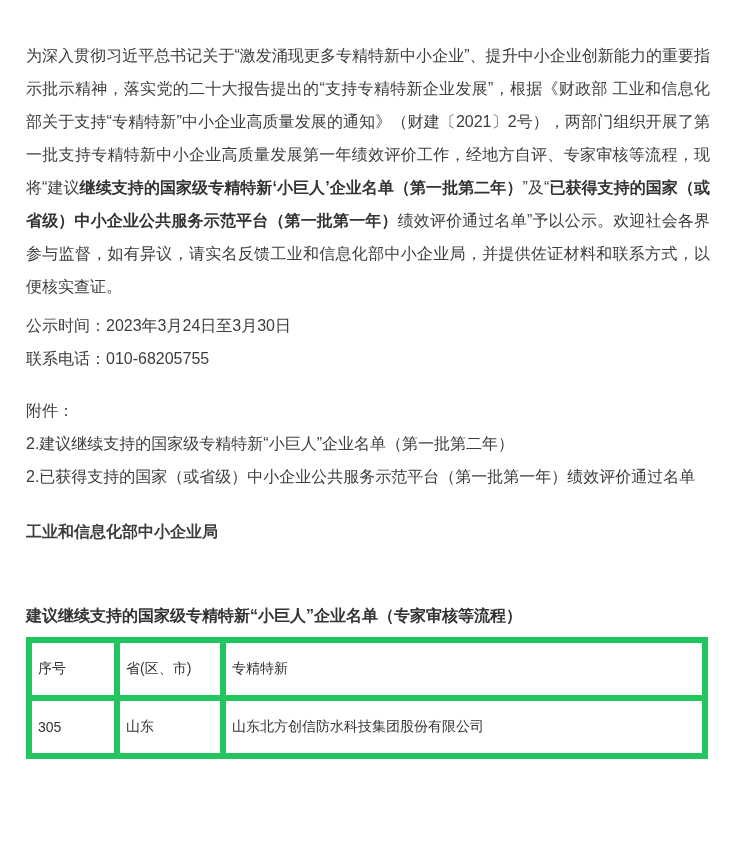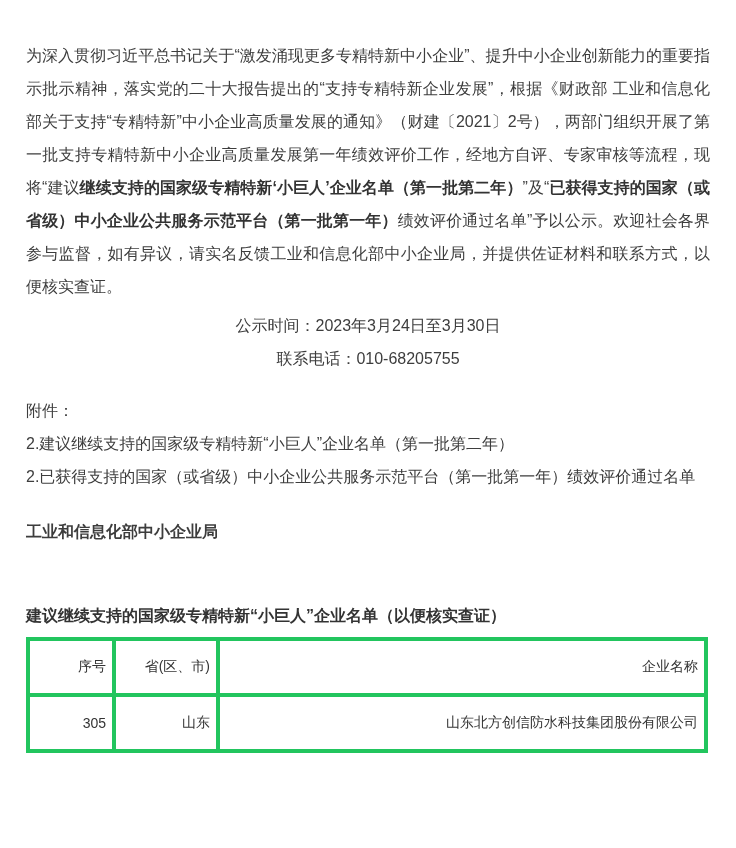--- a/index.html
+++ b/index.html
@@ -26,21 +26,20 @@
     margin: 0;
     text-align: justify;
     text-justify: inter-ideograph;
   }
   .para .bold-seg {
     font-weight: 700;
     color: #333333;
   }
   .contact-block {
     margin-top: 6px;
-    text-align: center;
   }
   .attachments-block {
     margin-top: 19px;
   }
   .attachment-item {
     text-align: justify;
   }
   .signature-block {
     margin-top: 22px;
     text-align: left;
@@ -57,24 +56,24 @@
     width: 682px;
     border-collapse: collapse;
     border: 2px solid #000000;
     font-size: 14px;
     line-height: normal;
     color: #333333;
     table-layout: fixed;
   }
   table.company-table th,
   table.company-table td {
-    border: 4px solid #22c55e;
+    border: 6px solid #22c55e;
     height: 28px;
     padding: 12px 6px;
-    text-align: right;
+    text-align: left;
     font-weight: 400;
     vertical-align: middle;
     white-space: nowrap;
     overflow: hidden;
   }
   .col-no    { width: 70px; }
   .col-prov  { width: 88px; }
 </style>
 </head>
 <body>
@@ -91,28 +90,28 @@
   <div class="attachments-block">
     <div>附件：</div>
     <div class="attachment-item">2.建议继续支持的国家级专精特新“小巨人”企业名单（第一批第二年）</div>
     <div class="attachment-item">2.已获得支持的国家（或省级）中小企业公共服务示范平台（第一批第一年）绩效评价通过名单</div>
   </div>
 
   <div class="signature-block">
     <div>工业和信息化部中小企业局</div>
   </div>
 
-  <div class="table-title">建议继续支持的国家级专精特新“小巨人”企业名单（以便核实查证）</div>
+  <div class="table-title">建议继续支持的国家级专精特新“小巨人”企业名单（专家审核等流程）</div>
 
   <table class="company-table">
     <thead>
       <tr>
         <th class="col-no">序号</th>
         <th class="col-prov">省(区、市)</th>
-        <th>企业名称</th>
+        <th>专精特新</th>
       </tr>
     </thead>
     <tbody>
       <tr>
         <td>305</td>
         <td>山东</td>
         <td>山东北方创信防水科技集团股份有限公司</td>
       </tr>
     </tbody>
   </table>

